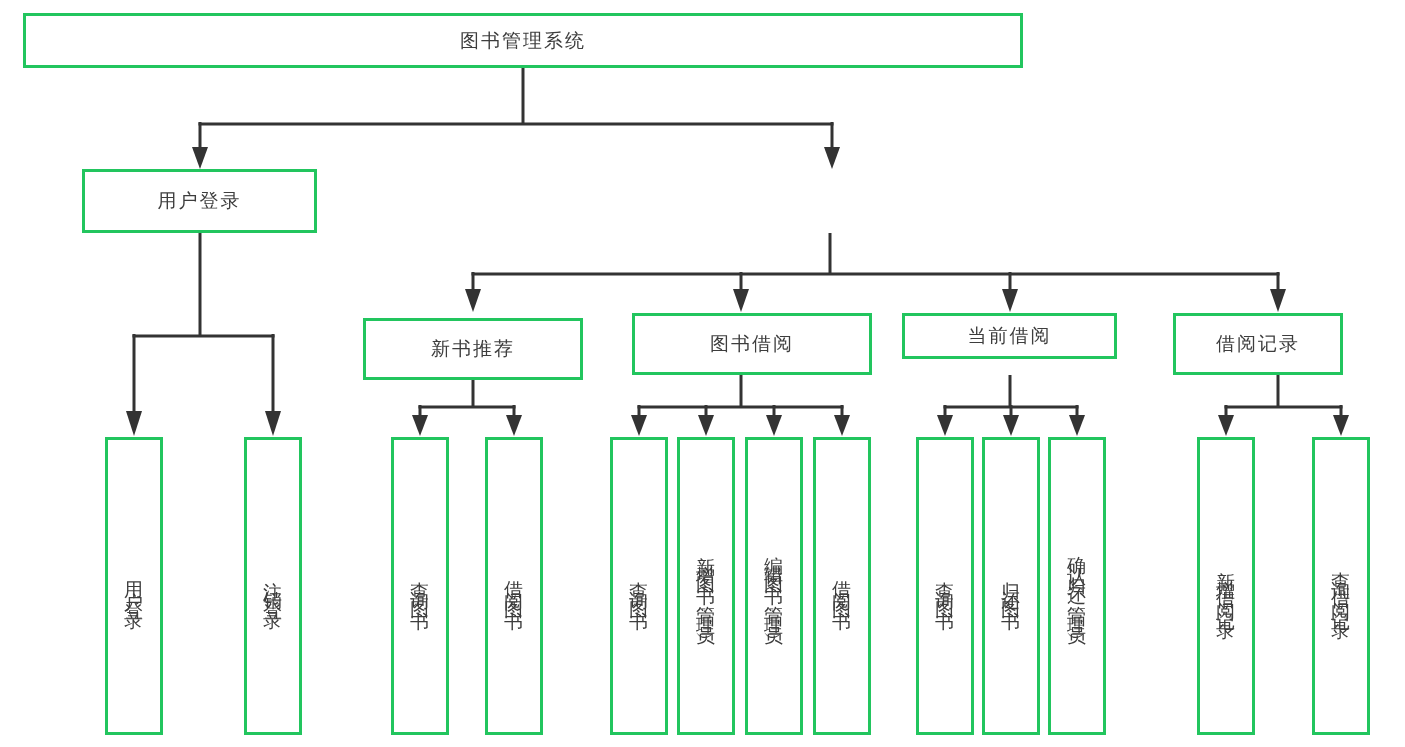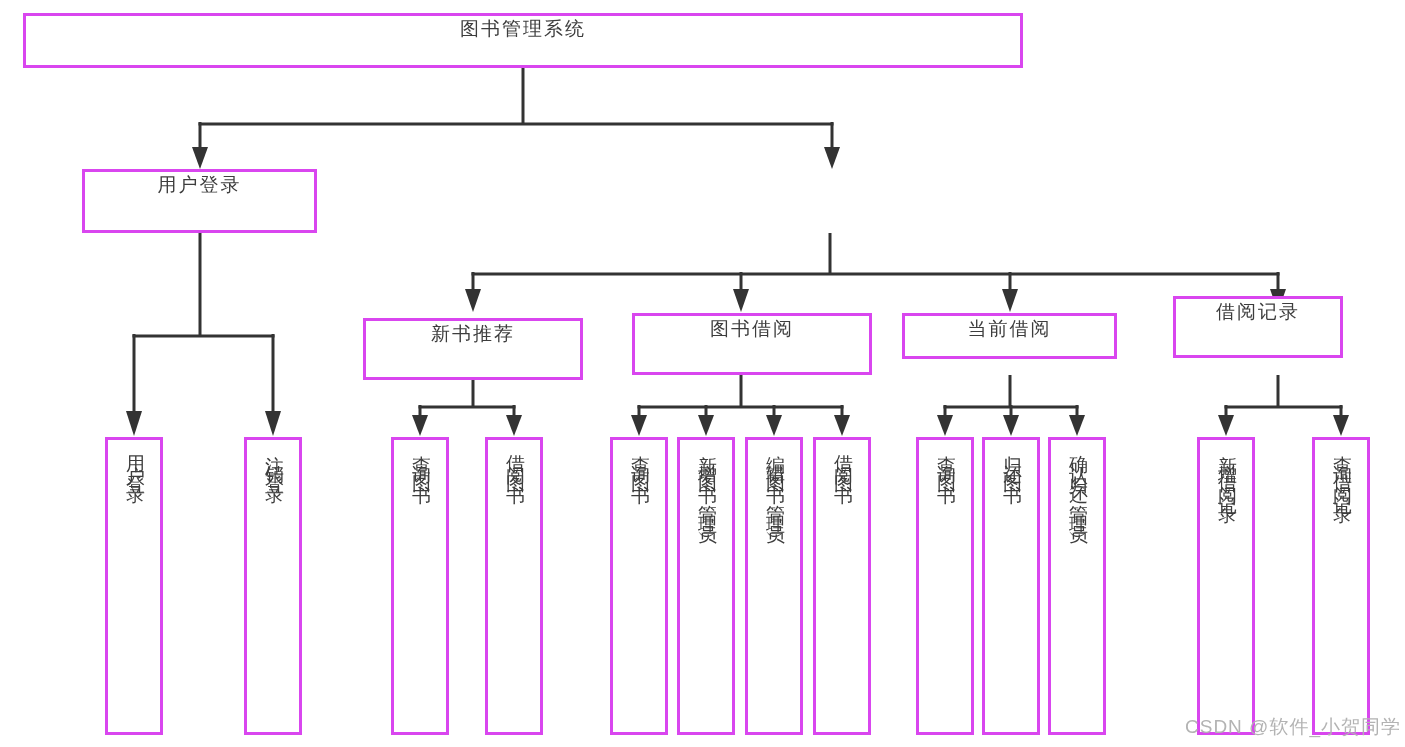--- a/index.html
+++ b/index.html
@@ -19,27 +19,26 @@
   }
   .connectors {
     position: absolute;
     left: 0;
     top: 0;
     z-index: 1;
   }
   .hbox, .vbox {
     position: absolute;
     box-sizing: border-box;
-    border: 3px solid #d946ef;
+    border: 3px solid #22c55e;
     background: #ffffff;
     display: flex;
-    align-items: flex-start;
+    align-items: center;
     justify-content: center;
     z-index: 2;
-    font-family: Liberation Mono, monospace;
   }
   .hbox .lbl {
     font-size: 19px;
     color: #3d3d3d;
     letter-spacing: 2px;
     white-space: nowrap;
   }
   .vbox {
     top: 437px;
     width: 58px;
@@ -157,21 +156,21 @@
 
   <div class="hbox" style="left:363px; top:318px; width:220px; height:62px">
     <span class="lbl">新书推荐</span>
   </div>
   <div class="hbox" style="left:632px; top:313px; width:240px; height:62px">
     <span class="lbl">图书借阅</span>
   </div>
   <div class="hbox" style="left:902px; top:313px; width:215px; height:46px">
     <span class="lbl">当前借阅</span>
   </div>
-  <div class="hbox" style="left:1173px; top:296px; width:170px; height:62px">
+  <div class="hbox" style="left:1173px; top:313px; width:170px; height:62px">
     <span class="lbl">借阅记录</span>
   </div>
 
   <div class="vbox" style="left:105px">
     <span class="vlbl">用户登录</span>
   </div>
   <div class="vbox" style="left:244px">
     <span class="vlbl">注销登录</span>
   </div>
 
@@ -205,15 +204,14 @@
     <span class="vlbl">确认归还（管理员）</span>
   </div>
 
   <div class="vbox" style="left:1197px">
     <span class="vlbl">新增借阅记录</span>
   </div>
   <div class="vbox" style="left:1312px">
     <span class="vlbl">查询借阅记录</span>
   </div>
 
-  <div class="watermark">CSDN @软件_小贺同学</div>
 
 </div>
 
 </body></html>

